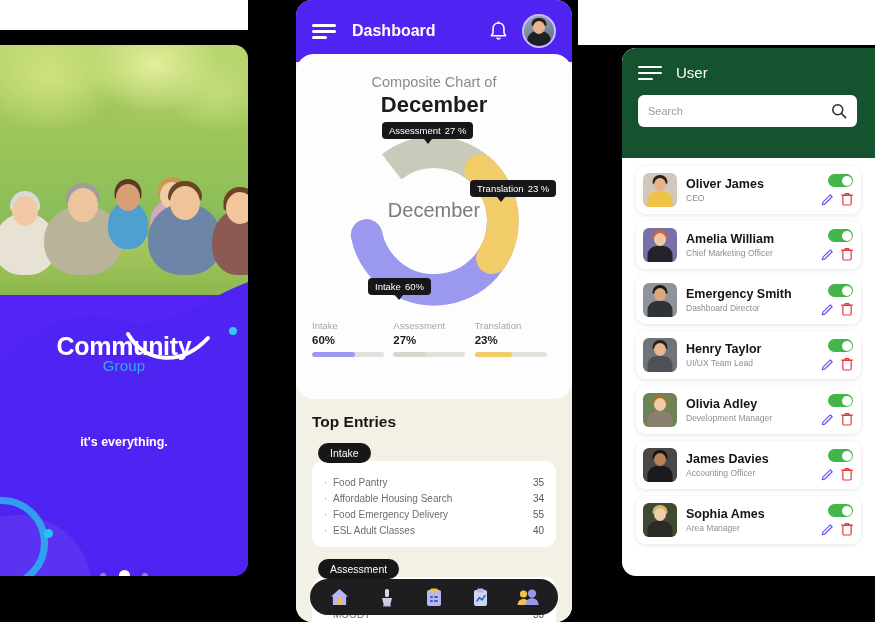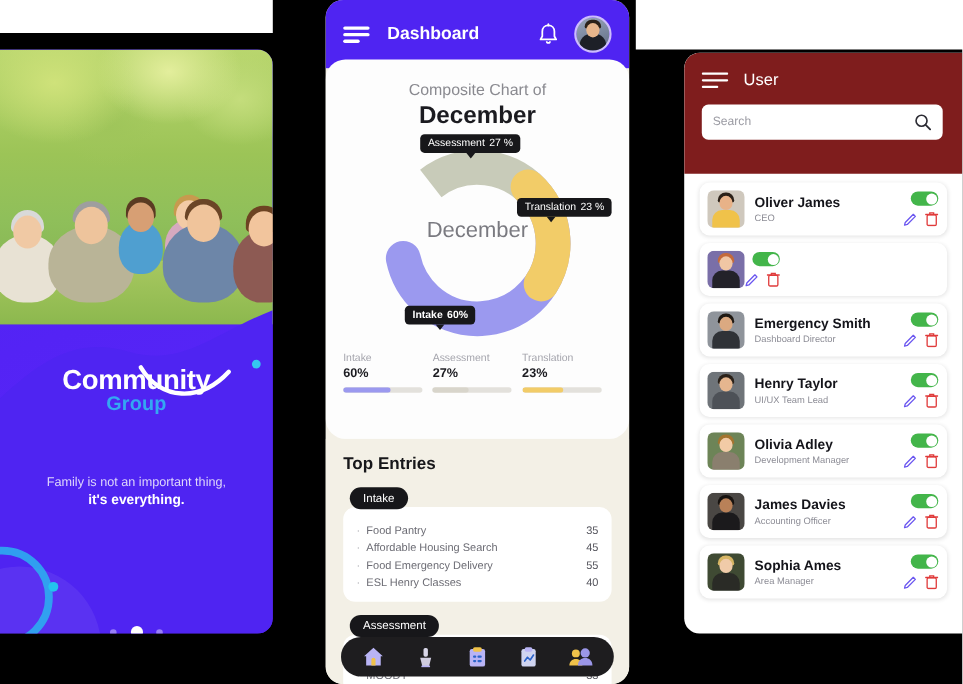--- a/index.html
+++ b/index.html
@@ -62,21 +62,21 @@
   .logo-wrap { position:absolute; left:0; right:0; top:287px; text-align:center; }
   .logo-top {
     font-size:25px; font-weight:bold; color:#ffffff; letter-spacing:-.3px;
     position:relative; display:inline-block;
   }
   .logo-dot {
     position:absolute; right:11px; top:-5px; width:8px; height:8px;
     background:#35c7f0; border-radius:50%;
   }
   .logo-sub {
-    font-size:18px; font-weight:bold; color:#34a8f2; letter-spacing:.2px;
+    font-size:15px; font-weight:normal; color:#34a8f2; letter-spacing:.2px;
     margin-top:-4px; position:relative;
   }
   .logo-swoosh { position:absolute; left:50%; top:-2px; margin-left:-4px; }
   .tagline { position:absolute; left:0; right:0; top:388px; text-align:center; }
   .tagline .l1 { font-size:11.5px; color:#ded6fb; }
   .tagline .l2 { font-size:12.5px; font-weight:bold; color:#ffffff; margin-top:2px; }
   .deco-ring {
     position:absolute; left:-44px; top:452px; width:92px; height:92px;
     border:7px solid rgba(42,180,240,.85); border-radius:50%;
   }
@@ -136,21 +136,21 @@
   }
   .tip:after {
     content:""; position:absolute; left:50%; margin-left:-4px; bottom:-5px;
     border-left:4px solid transparent; border-right:4px solid transparent;
     border-top:5px solid #17171a;
   }
   .tip .pct { margin-left:4px; }
   .tip-assess { left:86px; top:4px; }
   .tip-trans  { left:174px; top:62px; }
   .tip-trans:after { left:36%; }
-  .tip-intake { left:72px; top:160px;font-weight:bold; }
+  .tip-intake { left:72px; top:160px; }
 
   .legend { display:flex; padding:0 16px; gap:0; margin-top:2px; }
   .lg { flex:1; }
   .lg .n { font-size:9.5px; color:#a5a5ad; }
   .lg .v { font-size:11.5px; font-weight:bold; color:#1b1b20; margin-top:3px; }
   .lg .bar { height:5px; border-radius:3px; background:#e3e1dc; margin-top:6px;
              width:72px; overflow:hidden; }
   .lg .bar i { display:block; height:100%; border-radius:3px; }
 
   .entries { position:absolute; left:0; top:399px; width:276px; bottom:0;
@@ -171,21 +171,21 @@
     background:#1e1d1f; border-radius:18px;
     display:flex; align-items:center; justify-content:space-around; padding:0 6px;
   }
   .tabbar .tb { width:24px; height:22px; display:flex; align-items:center; justify-content:center; cursor:pointer; }
 
   
   .panel-right {
     position:absolute; left:622px; top:48px; width:253px; height:528px;
     background:#ffffff; border-radius:14px 0 0 14px; overflow:hidden;
   }
-  .pr-header { background:#7f1d1d; height:110px; border-radius:14px 0 0 0;
+  .pr-header { background:#14532d; height:110px; border-radius:14px 0 0 0;
                padding:16px 18px 0 16px; position:relative; }
   .pr-head-row { display:flex; align-items:center; }
   .pr-title { color:#fff; font-size:15px; margin-left:14px; font-weight:500; }
   .search {
     margin-top:14px; height:32px; background:#fff; border-radius:6px;
     display:flex; align-items:center; padding:0 10px;
   }
   .search input {
     flex:1; border:0; outline:0; font-size:11px; color:#2a2a30;
     font-family:"Liberation Sans", sans-serif; background:transparent;
@@ -267,21 +267,20 @@
     <div class="logo-wrap">
       <div class="logo-top">Community</div>
       <div class="logo-dot"></div>
       <div class="logo-sub">Group</div>
       <svg class="logo-swoosh" width="96" height="40" viewBox="0 0 96 40">
         <path d="M8,4 C26,34 62,36 88,8" stroke="#ffffff" stroke-width="4" fill="none" stroke-linecap="round"></path>
       </svg>
     </div>
 
     <div class="tagline">
-      <div class="l1">Family is not an important thing,</div>
       <div class="l2">it's everything.</div>
     </div>
 
     <div class="dots">
       <i></i>
       <i class="on"></i>
       <i></i>
     </div>
   </div>
 
@@ -365,30 +364,30 @@
       <div class="chip">Intake</div>
       <div class="ent-card">
         <div class="ent-row">
           <span class="bullet">·</span>
           <span class="nm">Food Pantry</span>
           <span class="ct">35</span>
         </div>
         <div class="ent-row">
           <span class="bullet">·</span>
           <span class="nm">Affordable Housing Search</span>
-          <span class="ct">45</span>
+          <span class="ct">34</span>
         </div>
         <div class="ent-row">
           <span class="bullet">·</span>
           <span class="nm">Food Emergency Delivery</span>
           <span class="ct">55</span>
         </div>
         <div class="ent-row">
           <span class="bullet">·</span>
-          <span class="nm">ESL Henry Classes</span>
+          <span class="nm">ESL Adult Classes</span>
           <span class="ct">40</span>
         </div>
       </div>
 
       <div class="chip">Assessment</div>
       <div class="ent-card">
         <div class="ent-row">
           <span class="bullet">·</span>
           <span class="nm">SAD</span>
           <span class="ct">40</span>
@@ -491,20 +490,24 @@
             </div>
           </div>
         </div>
         <div class="u-row">
           <div class="u-av">
             <div class="av-bg" style="background:#7a6fa8"></div>
             <div class="av-body" style="background:#23222a"></div>
             <div class="av-hair" style="background:#c46a3a"></div>
             <div class="av-head" style="background:#f0c6a4"></div>
           </div>
+          <div class="u-txt">
+            <div class="u-name">Amelia William</div>
+            <div class="u-role">Chief Marketing Officer</div>
+          </div>
           <div class="u-actions">
             <div class="toggle" style="background:#43b54a">
               <i></i>
             </div>
             <div class="u-icons">
               <svg width="13" height="13" viewBox="0 0 14 14">
                 <path d="M1.4,12.6 L2.1,9.9 L10,2 L12,4 L4.1,11.9 Z" fill="none" stroke="#6b57f0" stroke-width="1.3" stroke-linejoin="round"></path>
               </svg>
               <svg width="12" height="14" viewBox="0 0 13 15">
                 <rect x="2" y="3.6" width="9" height="10.4" rx="1.3" fill="none" stroke="#e03b3b" stroke-width="1.3"></rect>

